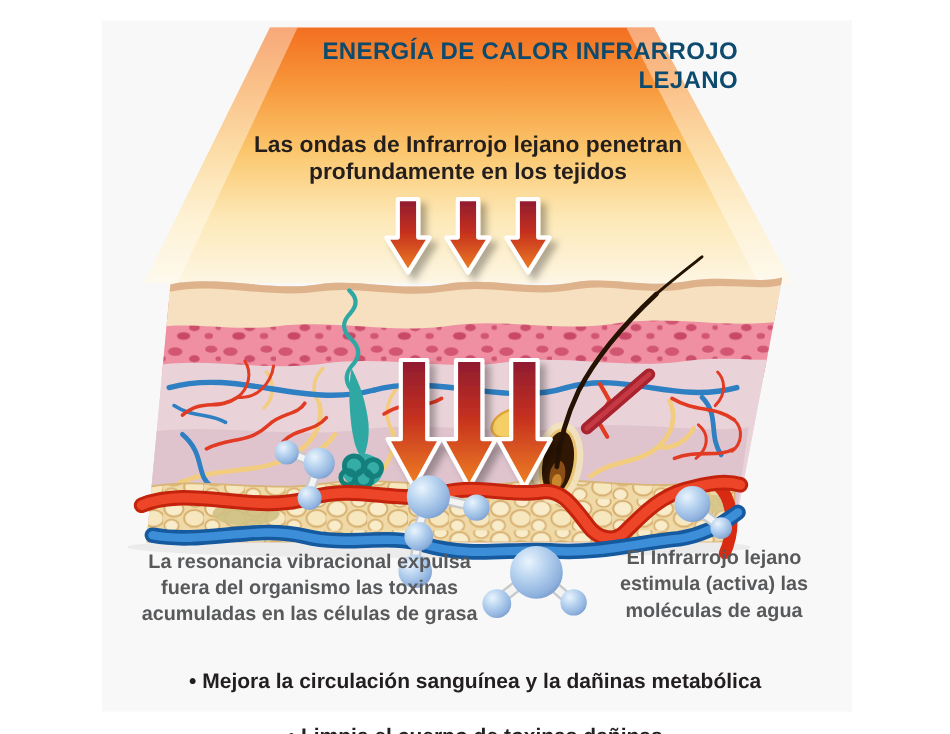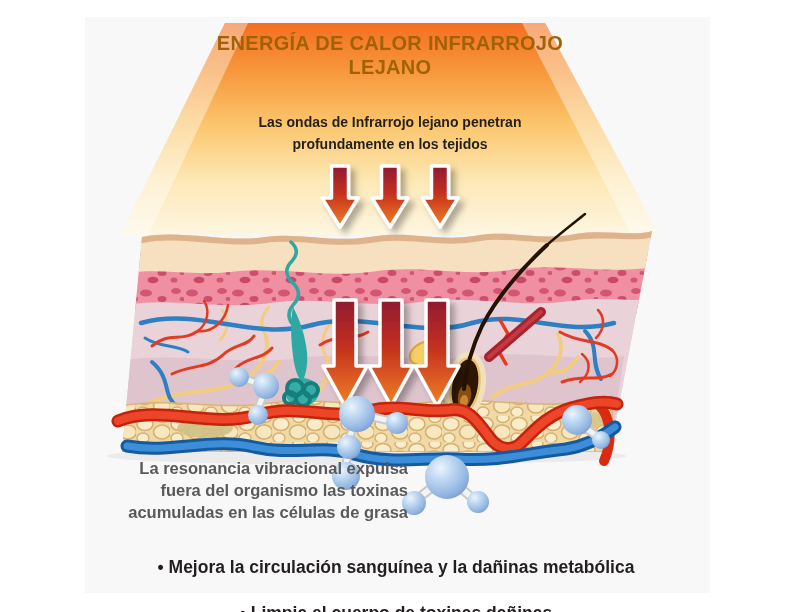--- a/index.html
+++ b/index.html
@@ -1,25 +1,25 @@
 <!DOCTYPE html>
 <html><head>
 <meta charset="utf-8">
 <style>
   html,body{margin:0;padding:0;background:#ffffff;}
   .stage{position:relative;width:792px;height:612px;background:#ffffff;overflow:hidden;
          font-family:"Liberation Sans",sans-serif;}
   .panel{position:absolute;left:85px;top:17px;width:625px;height:576px;background:#f8f8f8;}
   svg.art{position:absolute;left:0;top:0;width:792px;height:612px;}
   .txt{position:absolute;white-space:pre-line;}
-  .t-title{left:165px;top:31px;width:450px;text-align:center;color:#a16207;
+  .t-title{left:165px;top:31px;width:450px;text-align:right;color:#0c4a6e;
            font-weight:700;font-size:20px;line-height:24px;letter-spacing:.3px;}
   .t-sub{left:195px;top:111px;width:390px;text-align:center;color:#241f1d;
-         font-weight:700;font-size:14px;line-height:22px;}
-  .t-capL{left:108px;top:457px;width:300px;text-align:right;color:#58595b;
+         font-weight:700;font-size:19px;line-height:22px;}
+  .t-capL{left:108px;top:457px;width:300px;text-align:center;color:#58595b;
           font-weight:600;font-size:16.5px;line-height:22px;}
   .t-capR{left:500px;top:454px;width:190px;text-align:center;color:#58595b;
           font-weight:600;font-size:16.5px;line-height:22px;}
   .t-bullets{left:100px;top:533px;width:592px;text-align:center;color:#231f20;
              font-weight:700;font-size:17.5px;line-height:23px;}
 </style>
 </head>
 <body>
 
 <div class="stage">
@@ -241,17 +241,20 @@
     </g>
   </svg>
 
   <div class="txt t-title">ENERGÍA DE CALOR INFRARROJO
 LEJANO</div>
   <div class="txt t-sub">Las ondas de Infrarrojo lejano penetran
 profundamente en los tejidos</div>
   <div class="txt t-capL">La resonancia vibracional expulsa
 fuera del organismo las toxinas
 acumuladas en las células de grasa</div>
+  <div class="txt t-capR">El Infrarrojo lejano
+estimula (activa) las
+moléculas de agua</div>
   <div class="txt t-bullets">
     <div>• Mejora la circulación sanguínea y la dañinas metabólica</div>
     <div>• Limpia el cuerpo de toxinas dañinas</div>
   </div>
 </div>
 
 </body></html>

